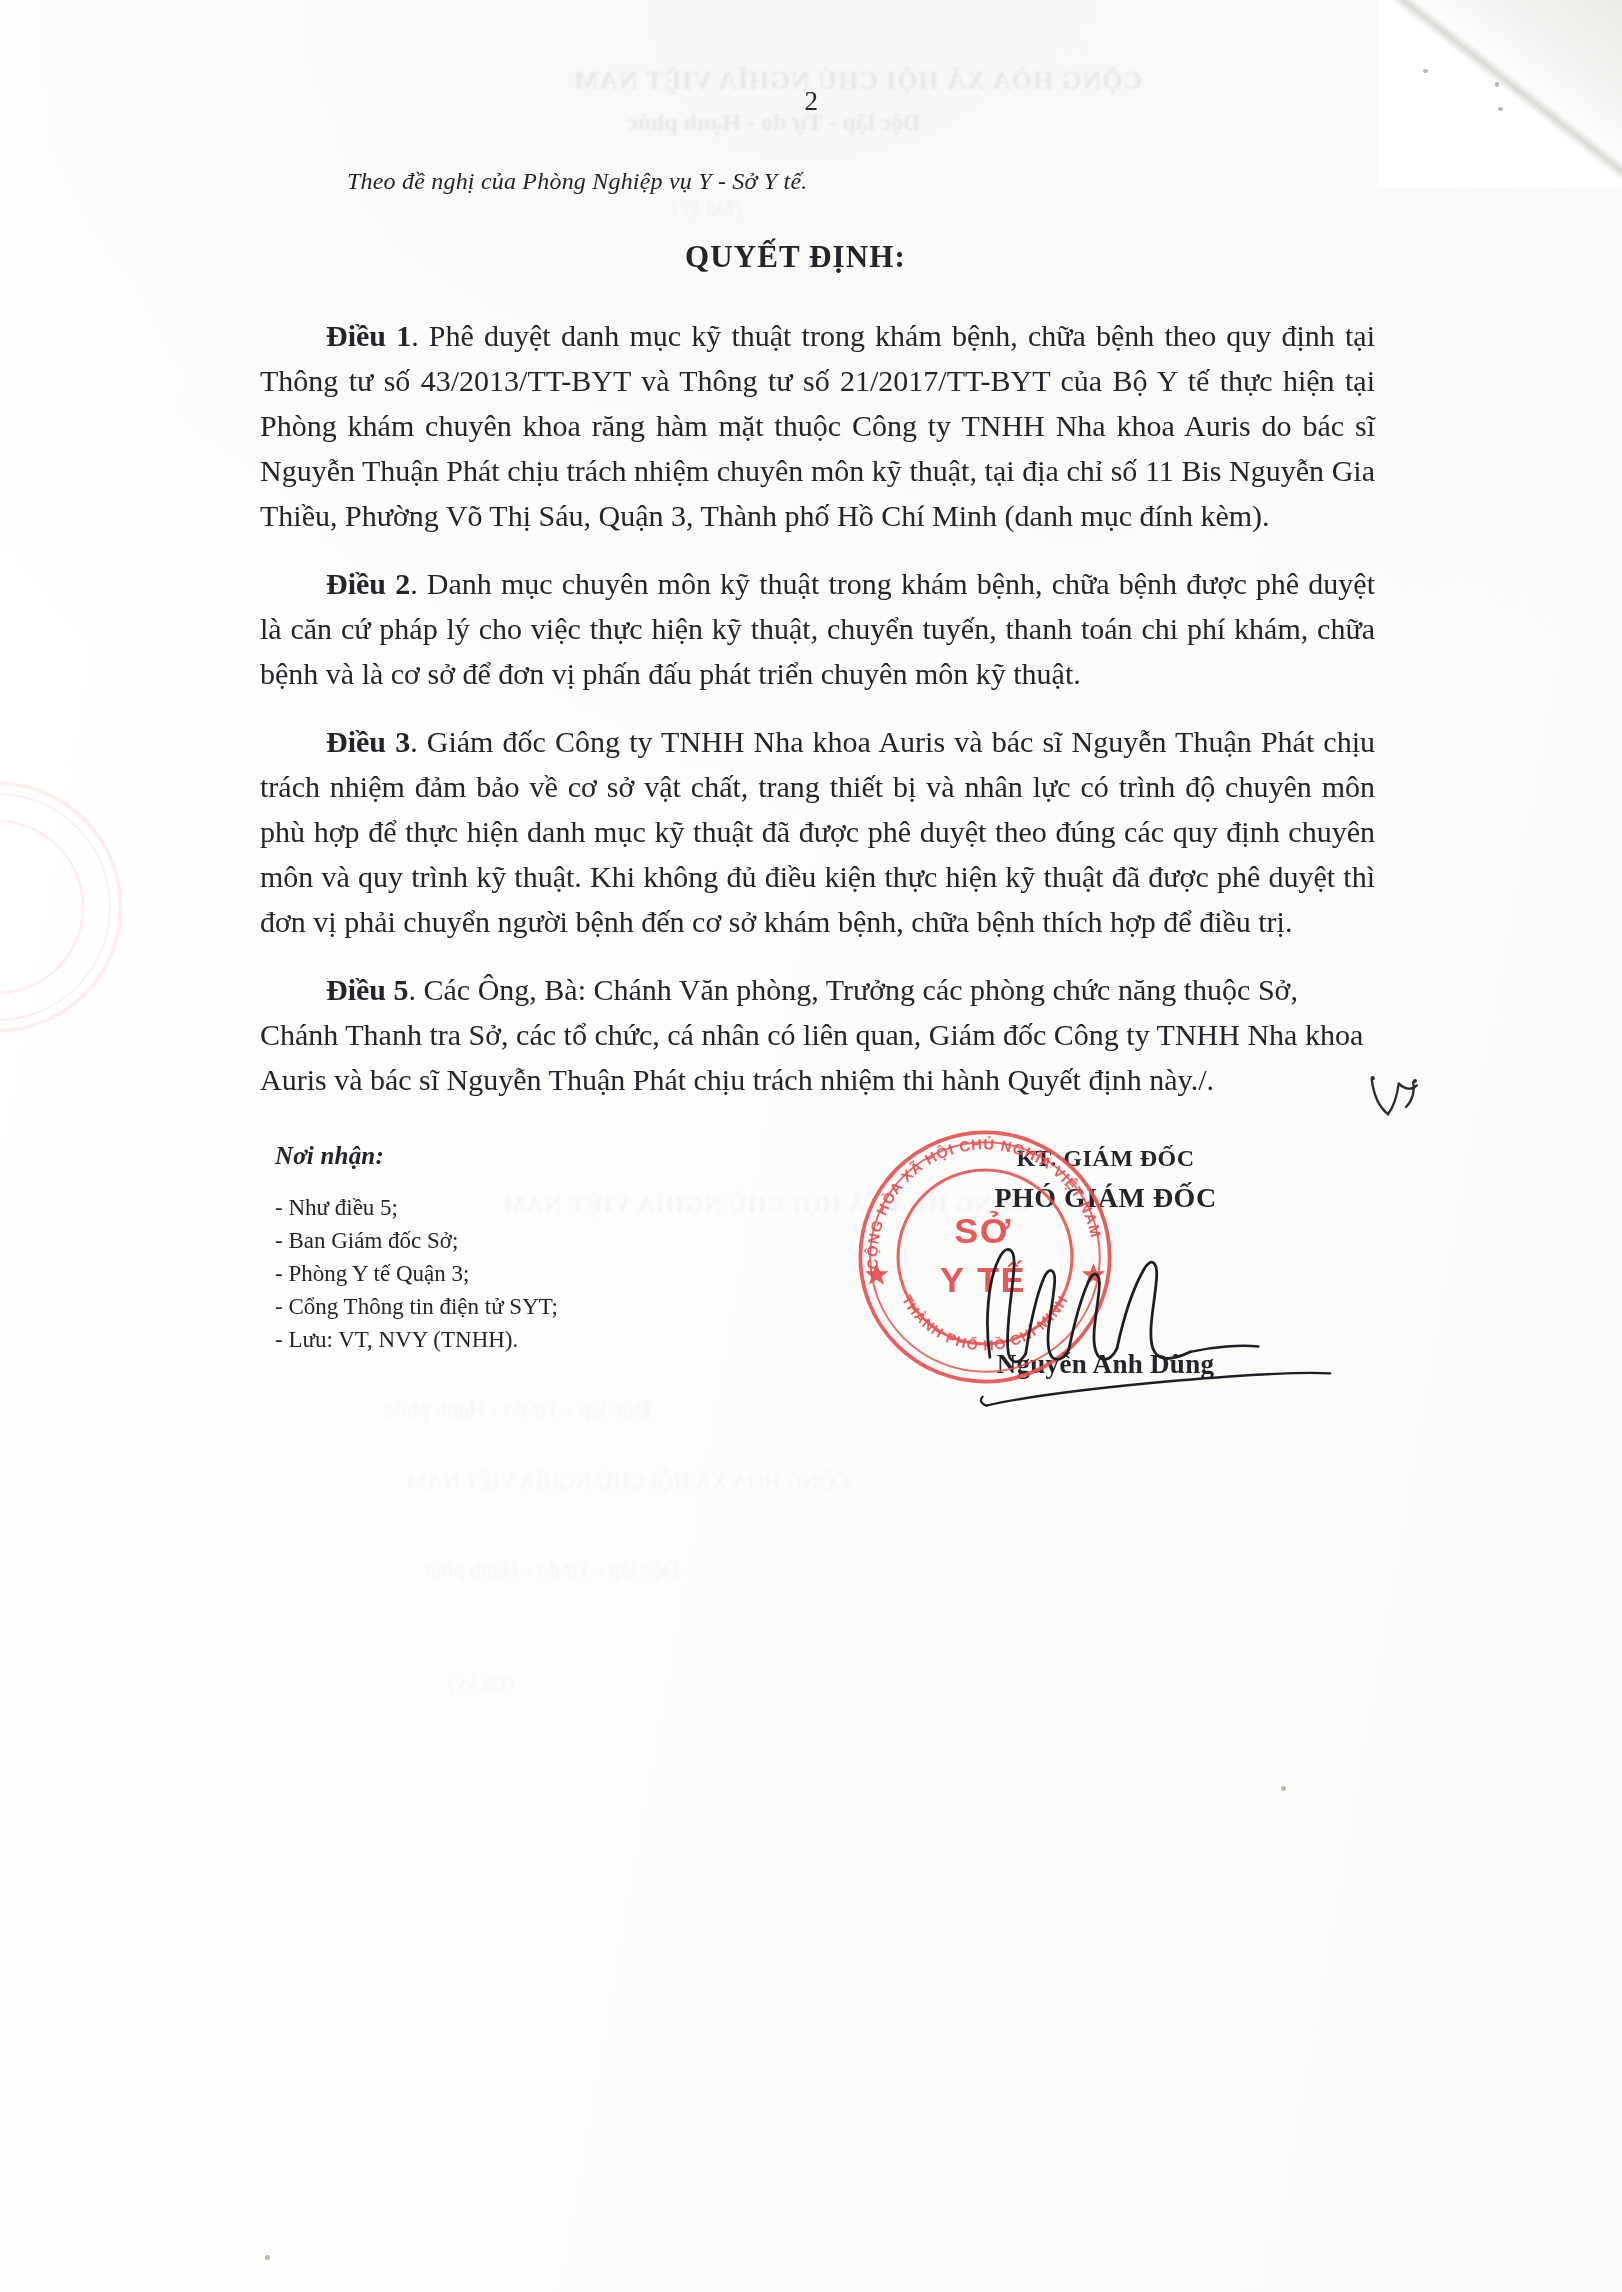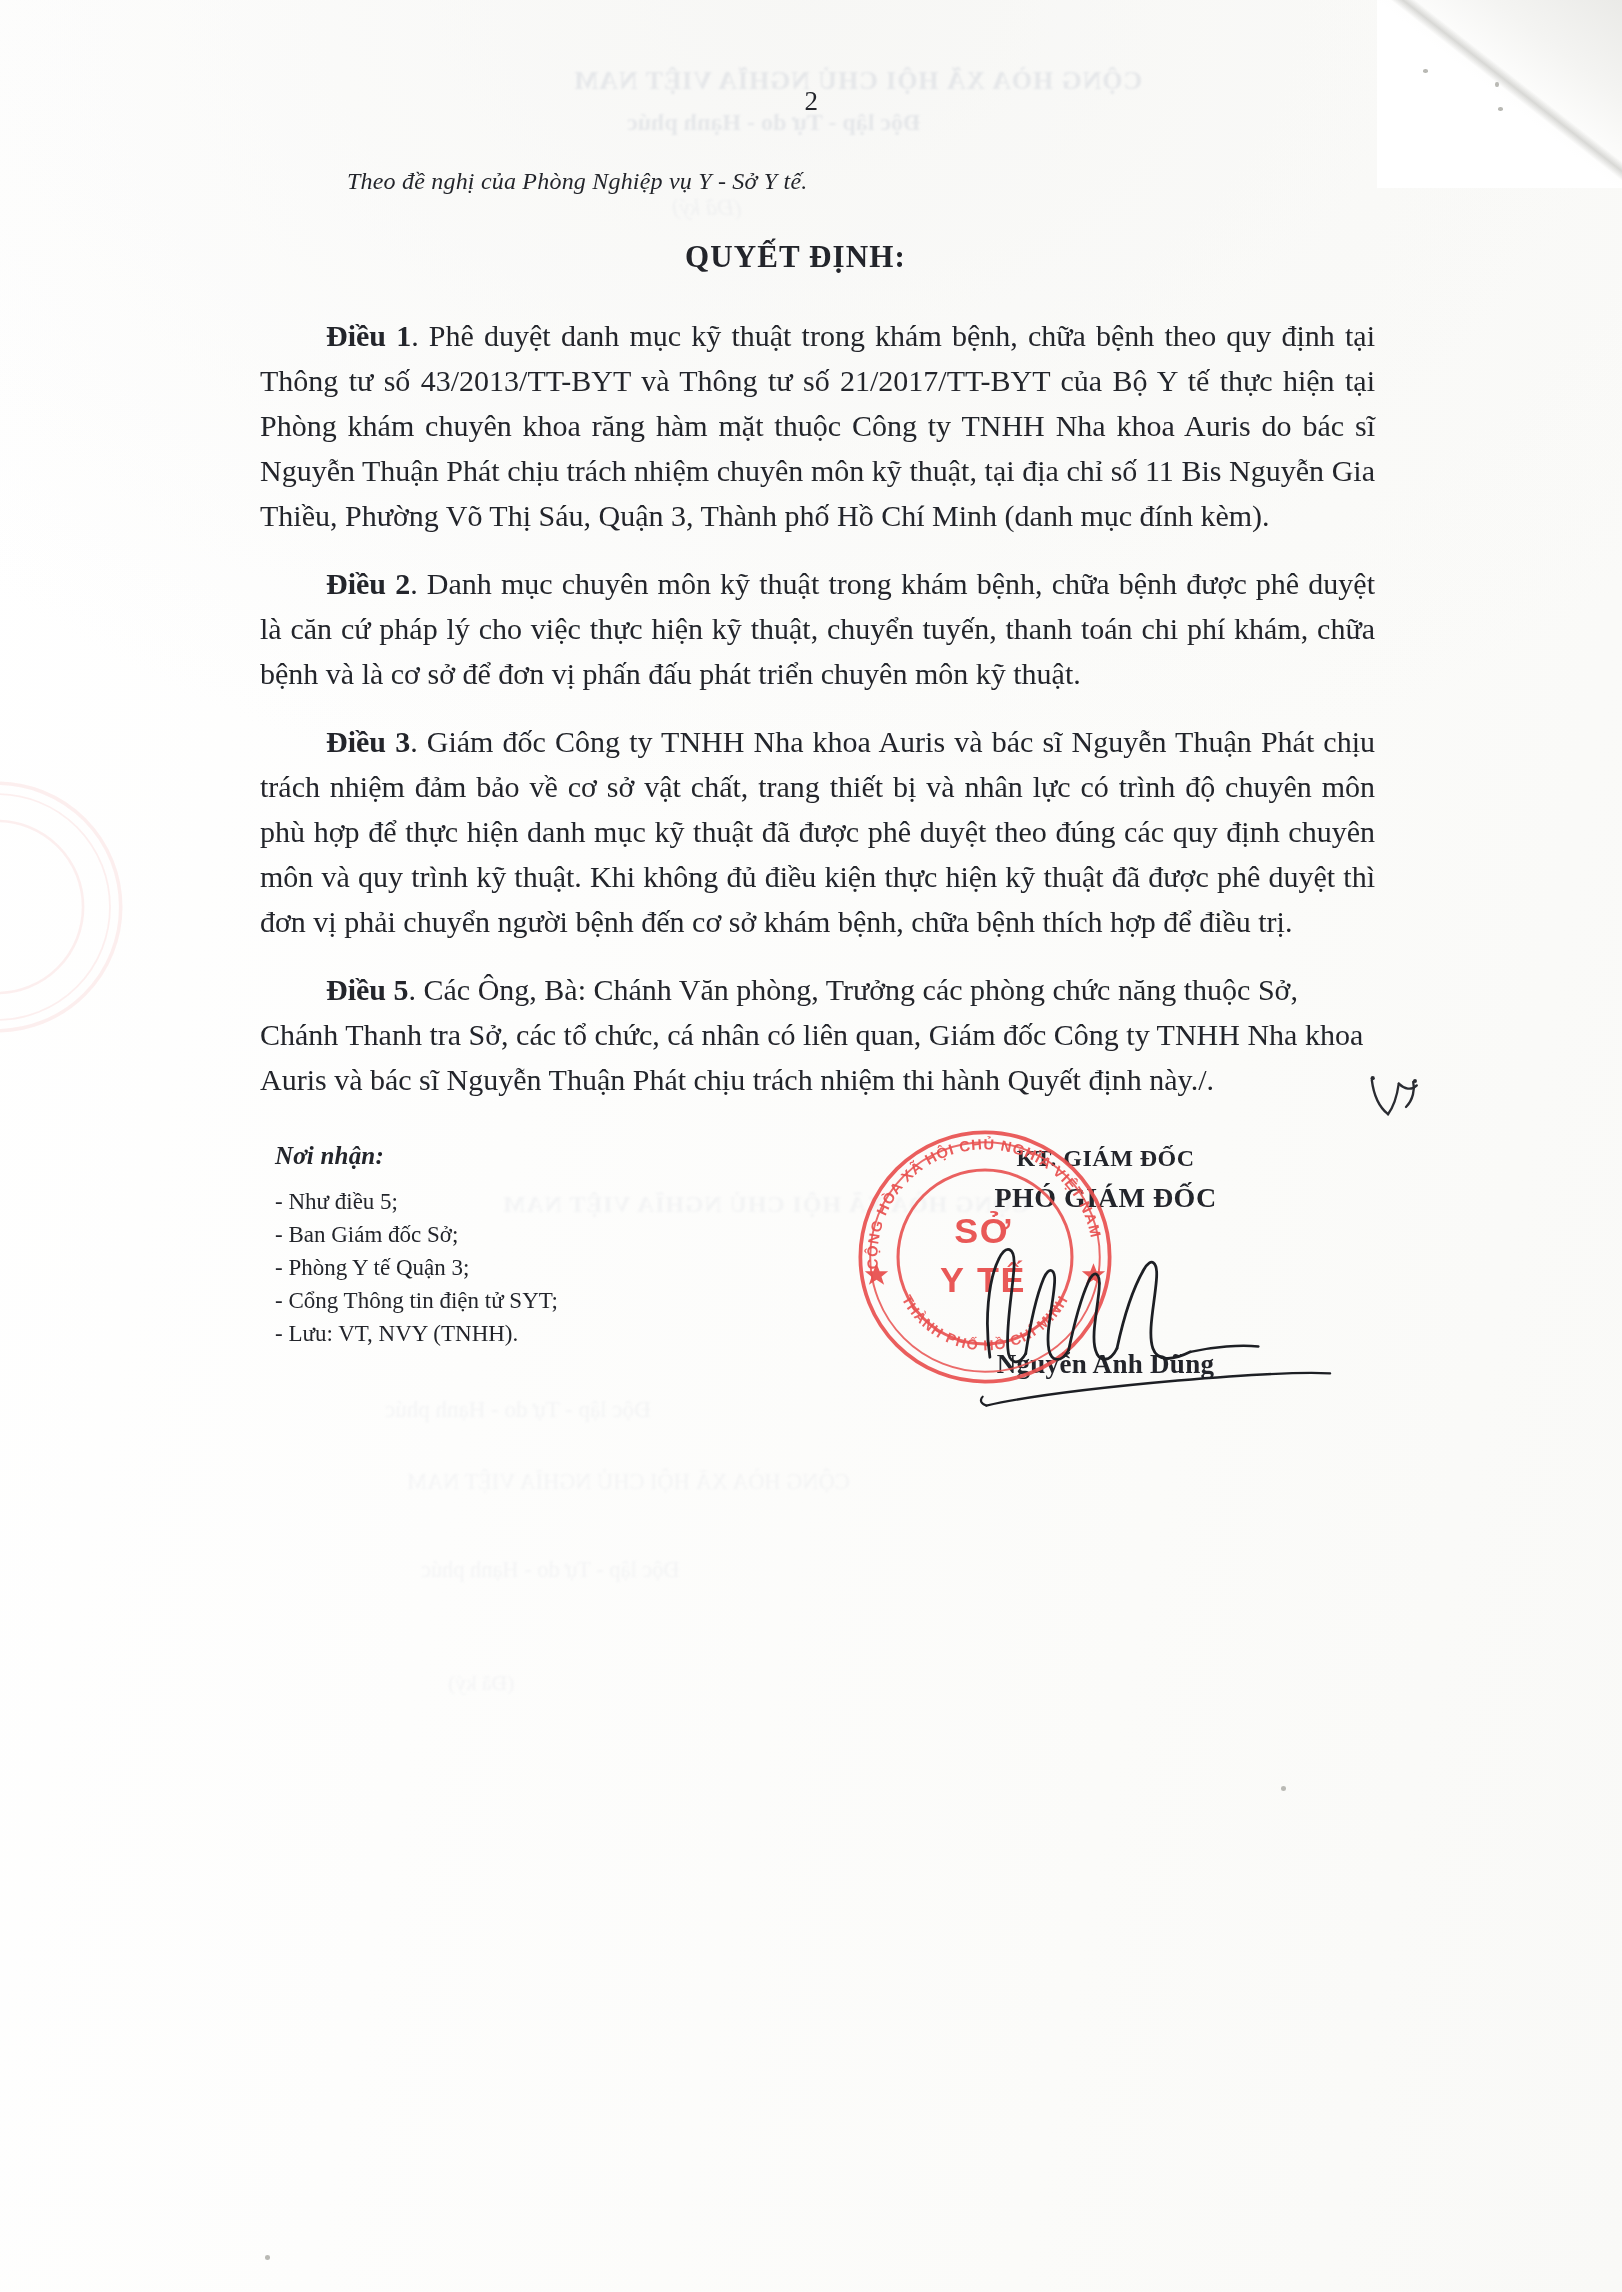--- a/index.html
+++ b/index.html
@@ -118,21 +118,21 @@
     left: 275px;
     top: 0;
     font-size: 23px;
     line-height: 33px;
   }
   .recipients .r-title {
     font-style: italic;
     font-weight: bold;
     font-size: 25px;
     letter-spacing: 0.2px;
-    margin-bottom: 13px;
+    margin-bottom: 19px;
   }
   .recipients .r-item { white-space: nowrap; }
 
   .signer {
     position: absolute;
     left: 913px;
     top: 0;
     width: 385px;
     text-align: center;
   }

